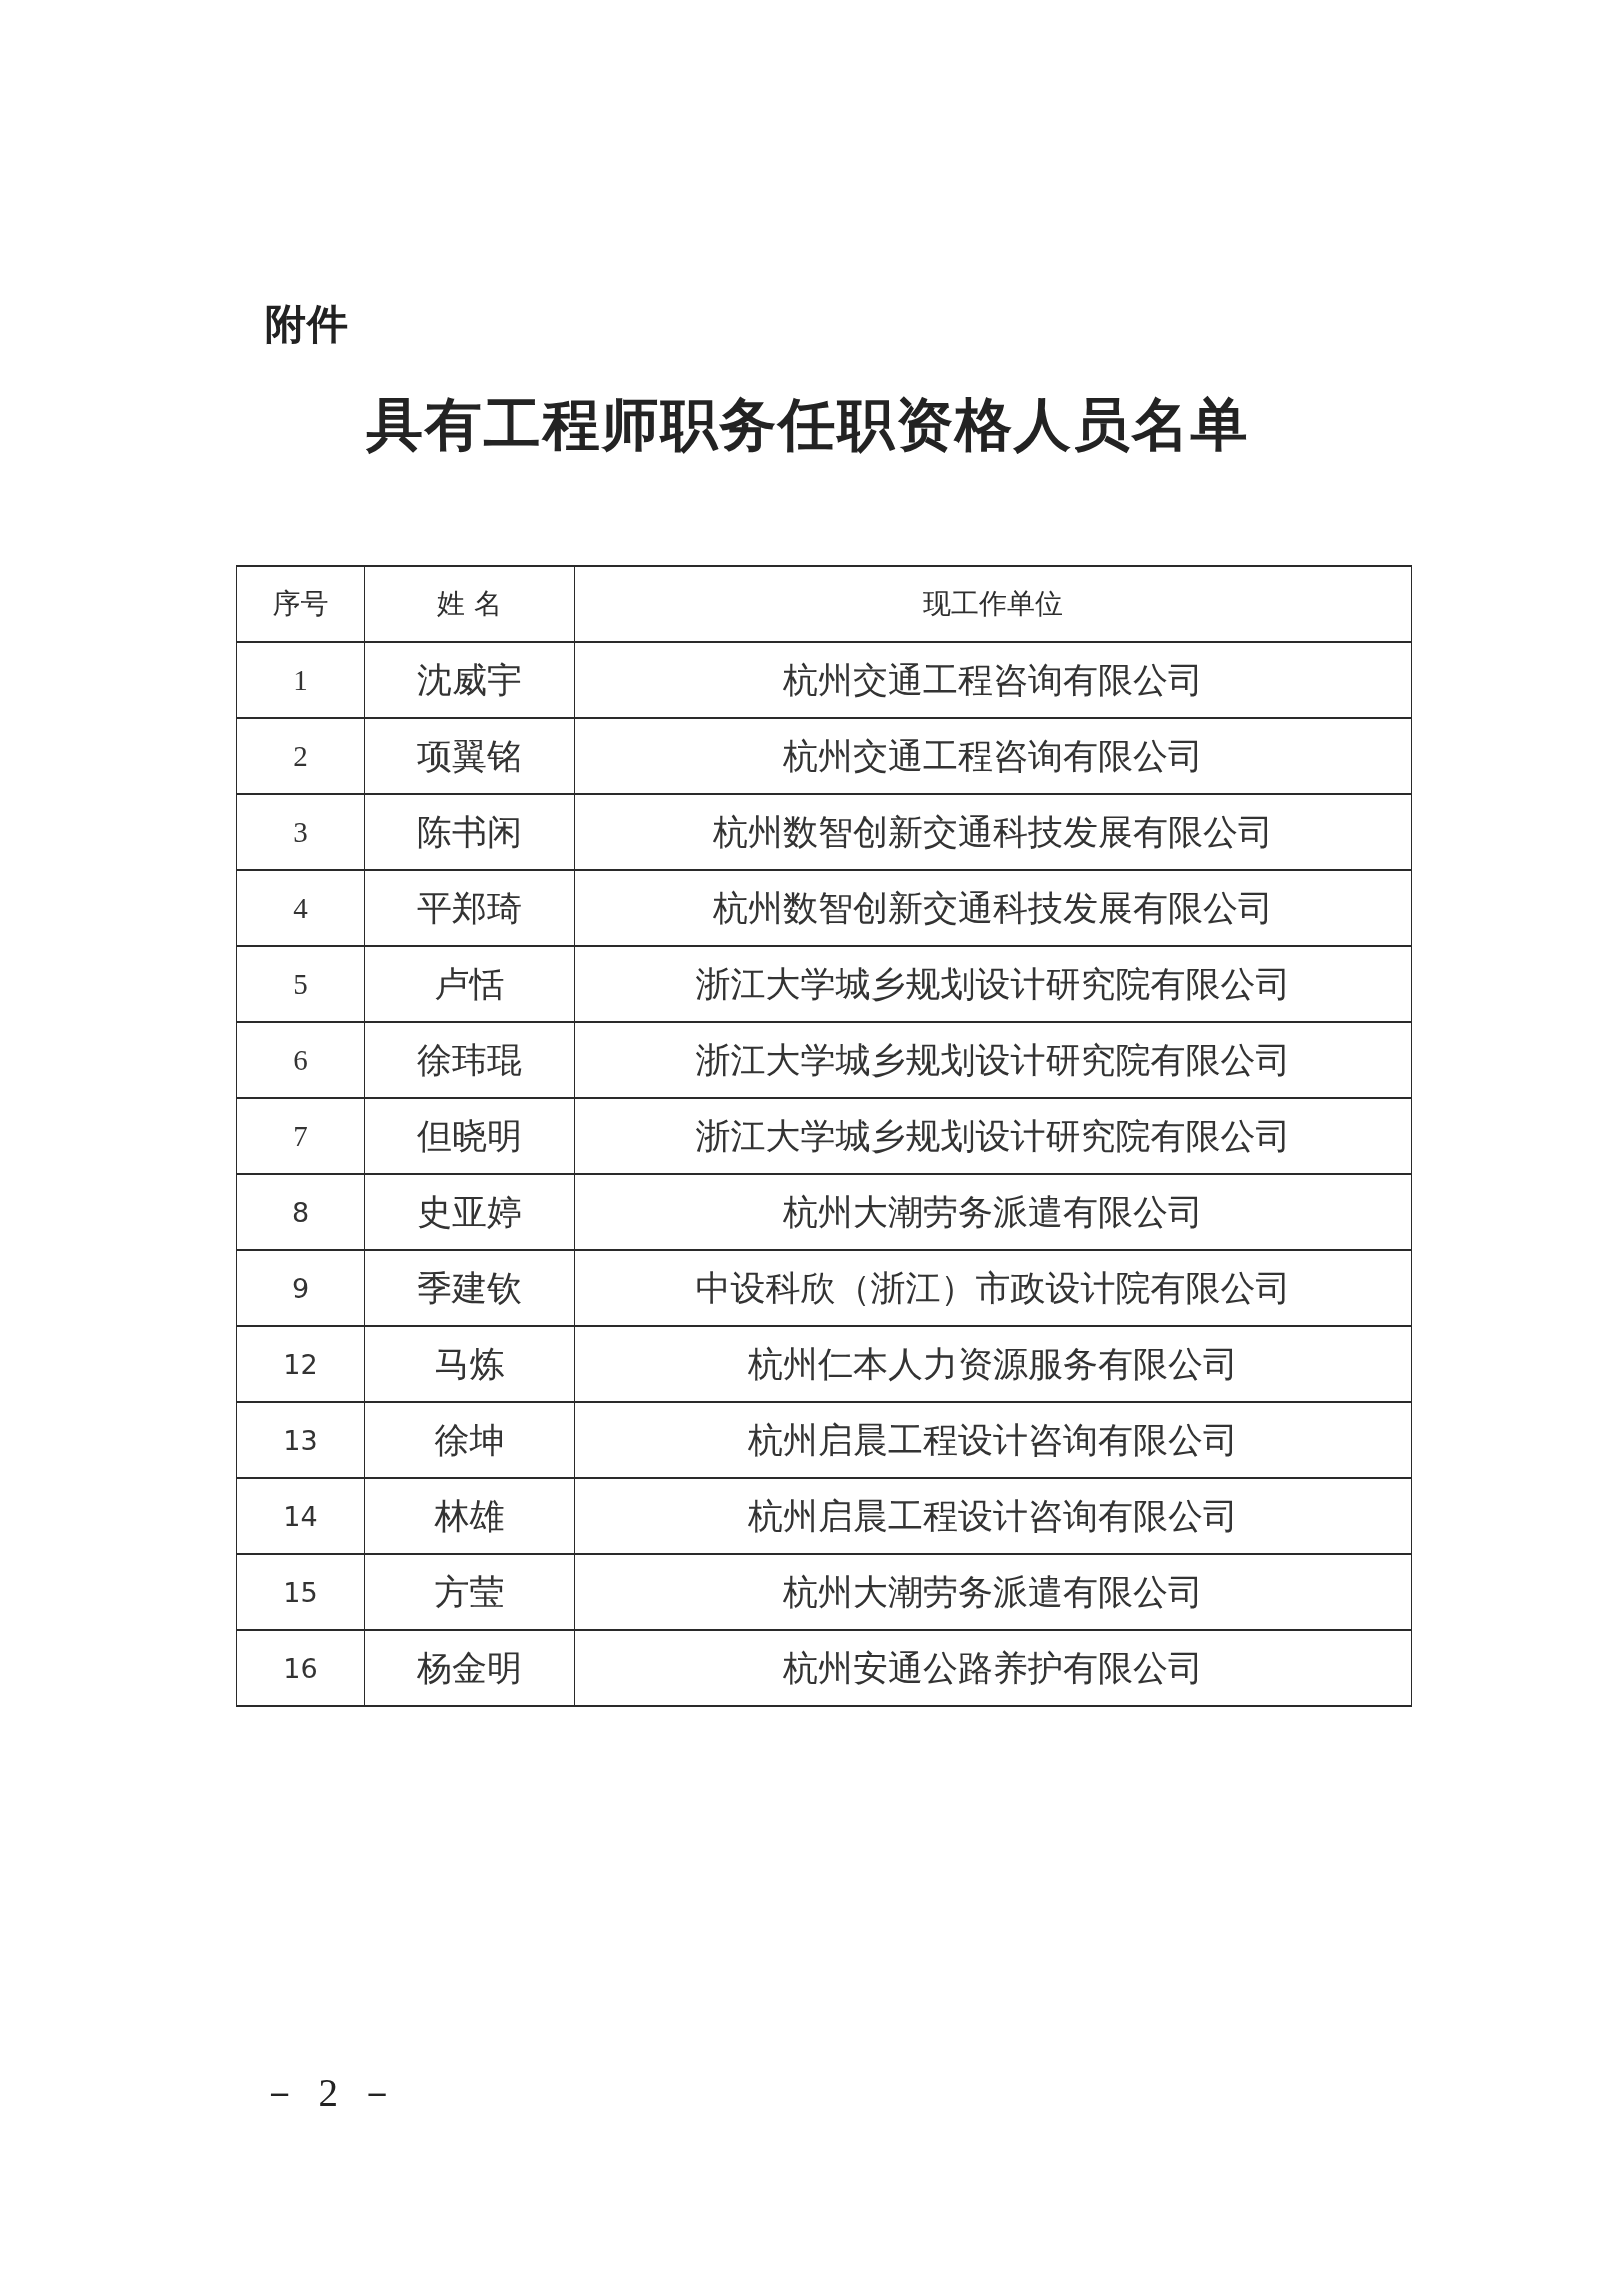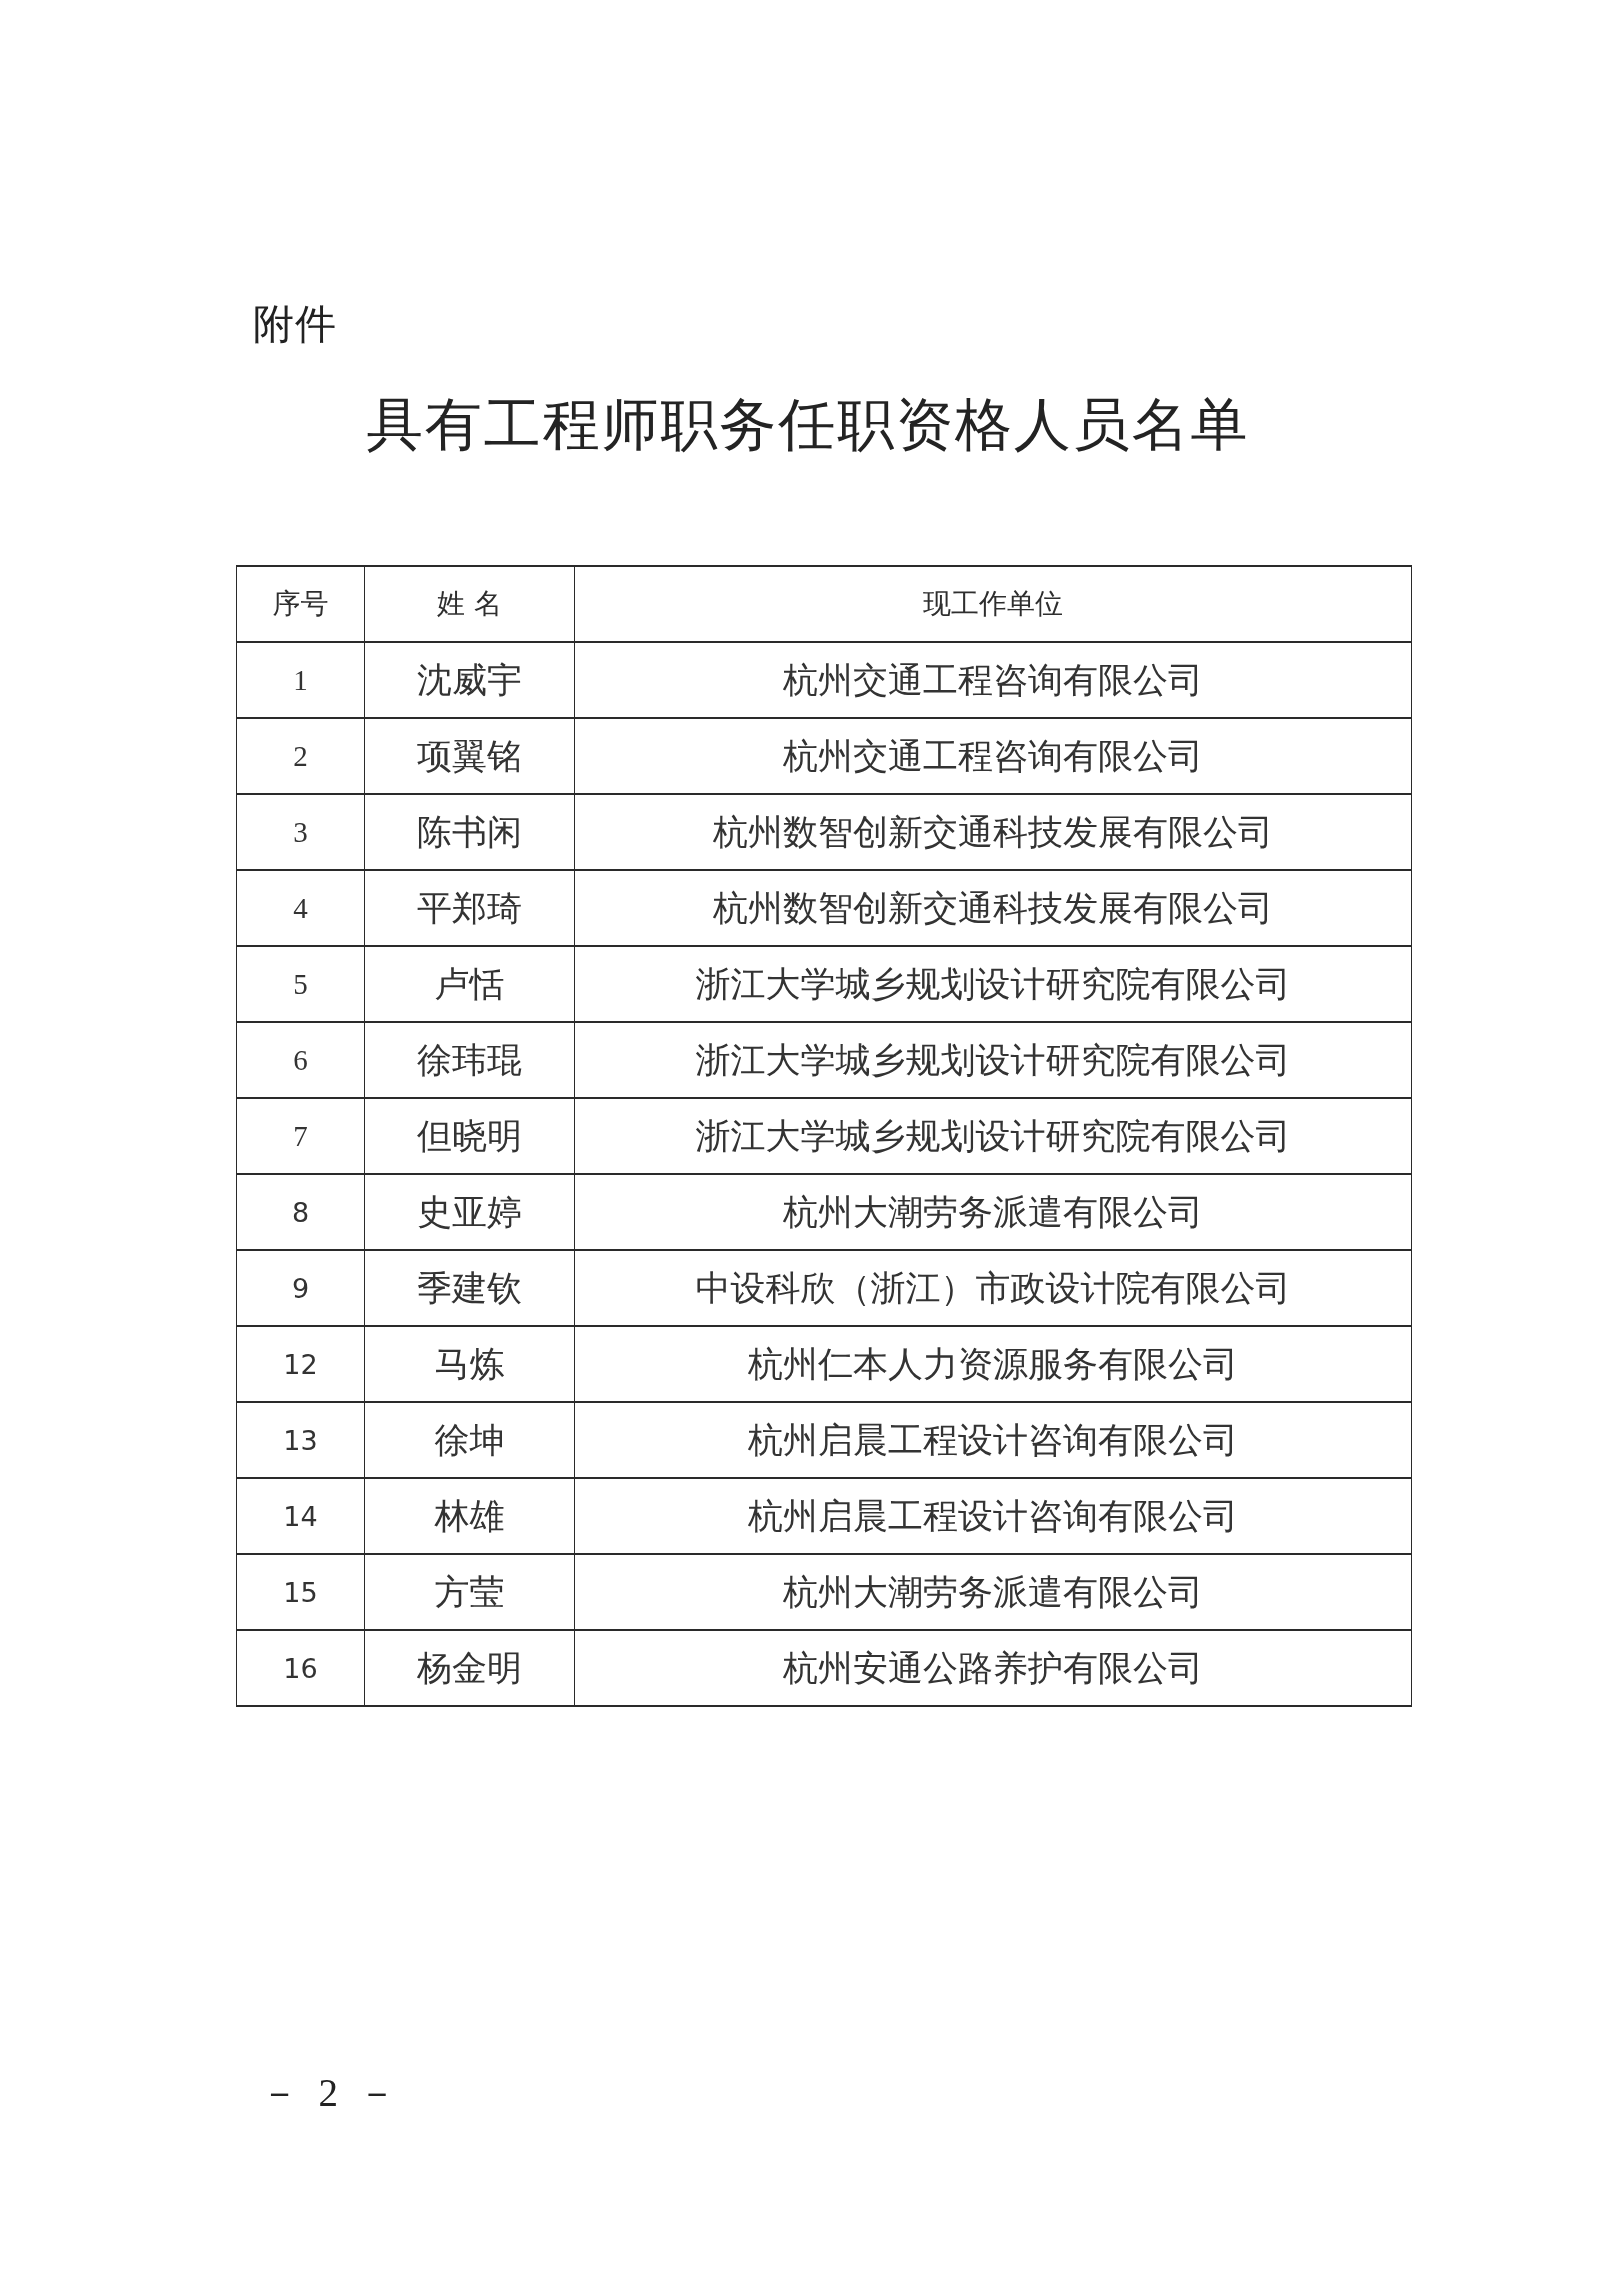--- a/index.html
+++ b/index.html
@@ -10,37 +10,37 @@
   body {
     width: 1622px;
     height: 2295px;
     position: relative;
     overflow: hidden;
     font-family: "DejaVu Sans", "Liberation Sans", sans-serif;
     color: #2b2b2b;
   }
   .attachment-label {
     position: absolute;
-    left: 253px;
+    left: 265px;
     top: 300px;
     font-size: 41px;
     line-height: 49px;
-    font-weight: normal;
+    font-weight: bold;
     color: #222222;
     letter-spacing: 1px;
   }
   .doc-title {
     position: absolute;
     left: 0;
     width: 1596px;
     top: 388px;
     text-align: center;
     font-size: 57px;
     line-height: 73px;
-    font-weight: normal;
+    font-weight: bold;
     color: #232323;
     letter-spacing: 1.9px;
     padding-left: 19.4px;
     box-sizing: border-box;
   }
   .roster-table {
     position: absolute;
     left: 236px;
     top: 565px;
     width: 1175px;

